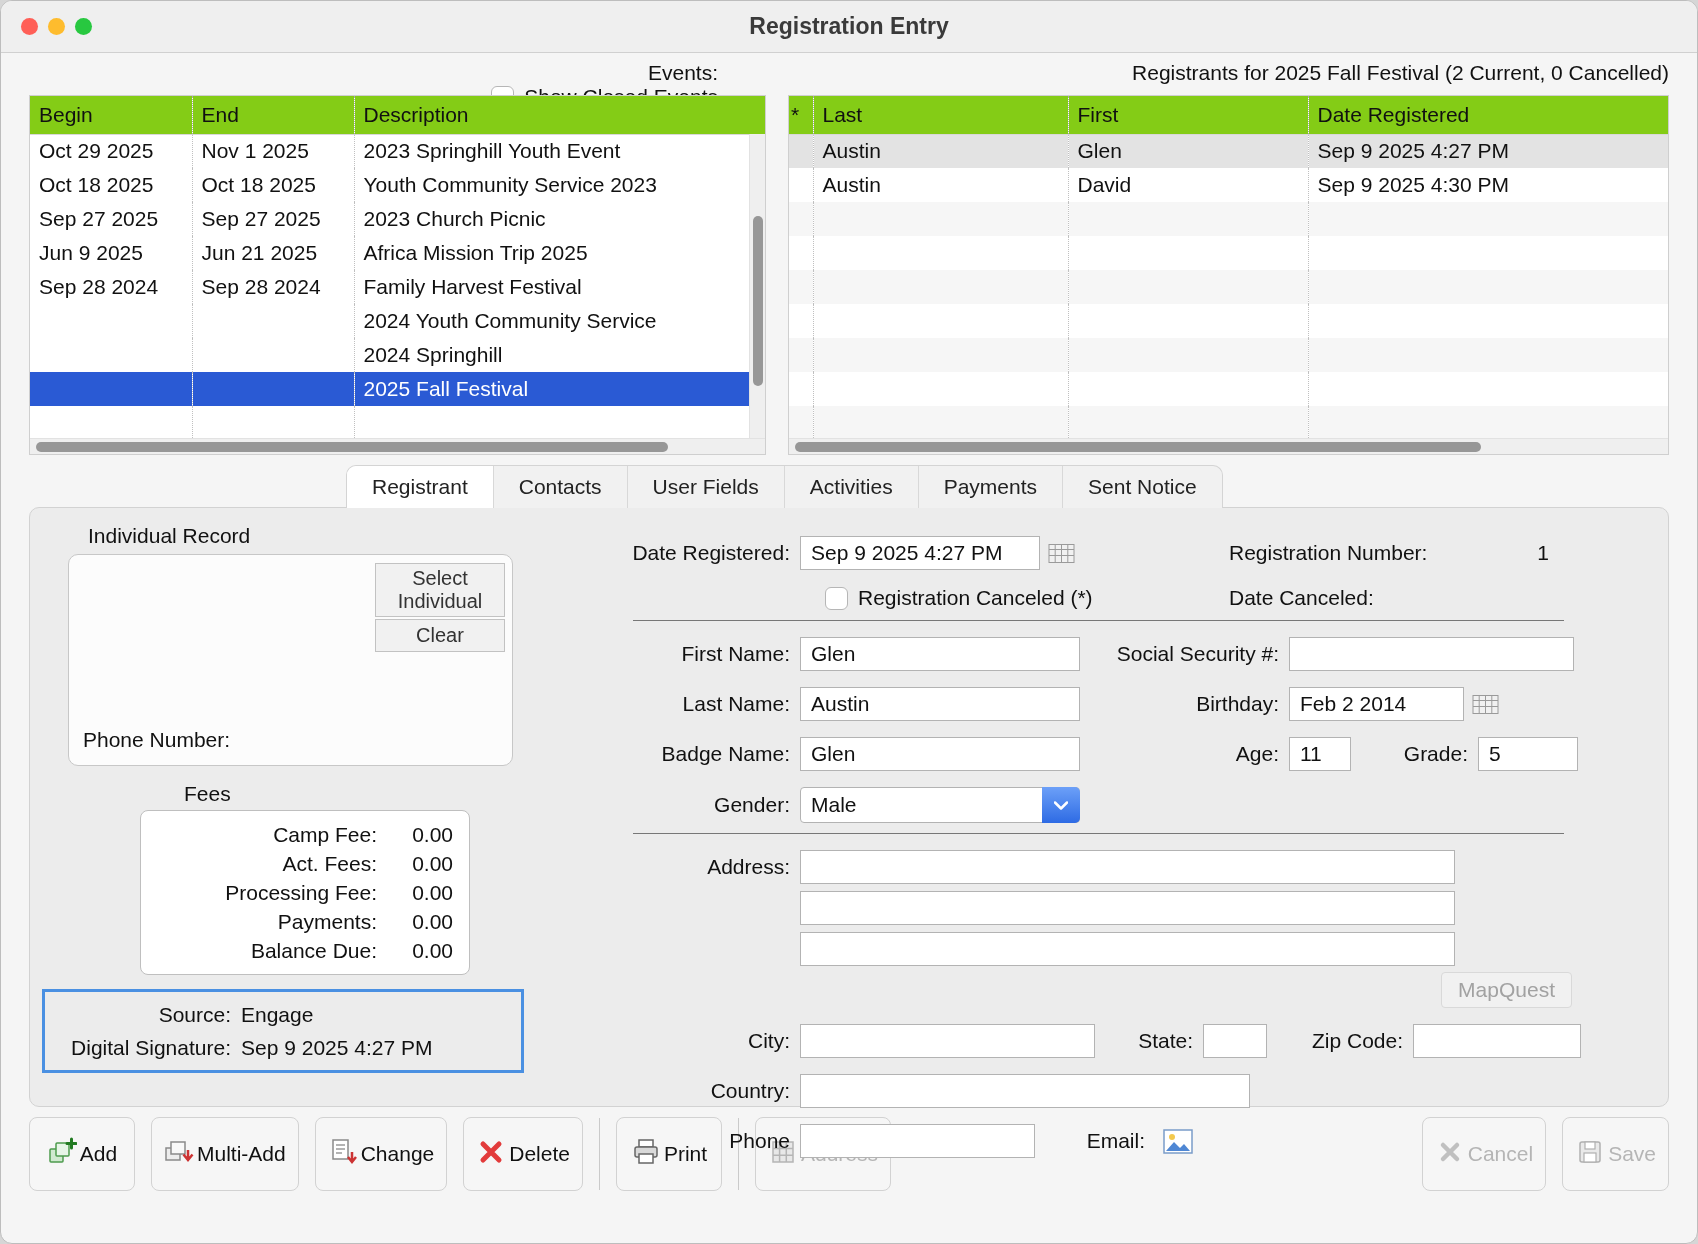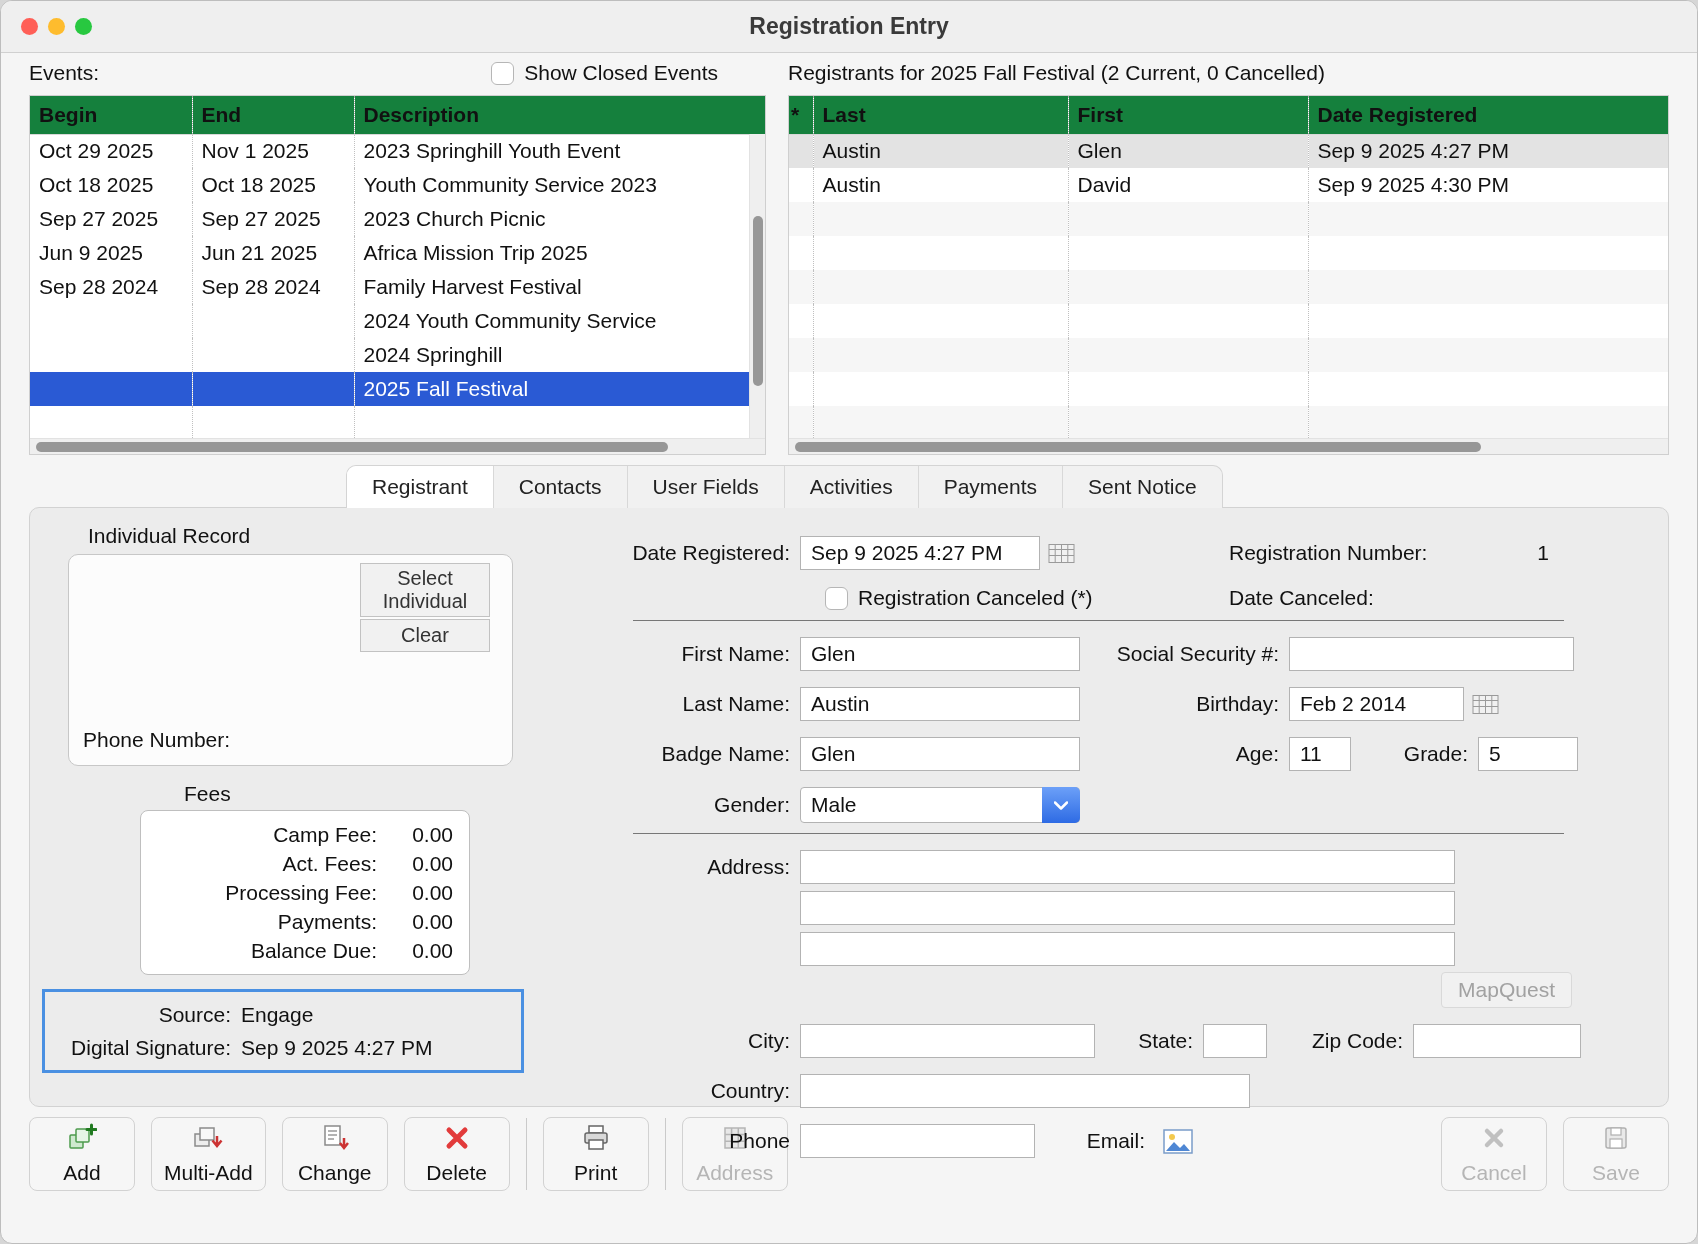--- a/index.html
+++ b/index.html
@@ -17,27 +17,27 @@
   .titlebar{height:52px;background:#efefef;border-bottom:1px solid #d0d0d0;
     display:flex;align-items:center;justify-content:center;position:relative;}
   .title{font-weight:bold;font-size:23px;color:#3a3a3a;}
   .lights{position:absolute;left:20px;top:0;height:100%;display:flex;align-items:center;gap:10px;}
   .light{width:17px;height:17px;border-radius:50%;display:inline-block;}
   .light.red{background:#ff5f57}.light.yellow{background:#febc2e}.light.green{background:#28c840}
   
   .top{display:flex;gap:22px;padding:8px 28px 0;}
   .top-left{width:737px;flex:none;}
   .top-right{flex:1;min-width:0;}
-  .hdr-row{height:34px;display:flex;align-items:flex-start;}
+  .hdr-row{height:34px;display:flex;align-items:flex-end;flex-direction:column;}
   .left-hdr{justify-content:space-between;padding-right:48px;}
   .cbgroup{display:flex;align-items:center;gap:10px;}
   .cb{width:23px;height:23px;border:1.5px solid #b6b6b6;border-radius:6px;background:#fff;display:inline-block;flex:none;}
   .tablebox{position:relative;border:1px solid #cfcfcf;background:#fff;height:360px;overflow:hidden;}
   table.tbl{border-collapse:collapse;width:100%;table-layout:fixed;font-size:21px;}
-  .tbl th{background:#15803d;text-align:left;font-weight:bold;height:38px;padding:0 9px;
+  .tbl th{background:#84cc16;text-align:left;font-weight:normal;height:38px;padding:0 9px;
     border-bottom:1px solid #d8d8d8;border-right:1px dotted #a8a8a8;overflow:hidden;white-space:nowrap;}
   .tbl th:last-child{border-right:none;}
   .tbl td{height:34px;padding:0 9px;border-right:1px dotted #c0c0c0;overflow:hidden;white-space:nowrap;}
   .tbl td:last-child{border-right:none;}
   .ev th:nth-child(1),.ev td:nth-child(1){width:162px;}
   .ev th:nth-child(2),.ev td:nth-child(2){width:162px;}
   .ev tr.sel td{background:#2a5ad4;color:#fff;}
   .reg th:nth-child(1),.reg td:nth-child(1){width:24px;padding:0 2px;}
   .reg th:nth-child(2),.reg td:nth-child(2){width:255px;}
   .reg th:nth-child(3),.reg td:nth-child(3){width:240px;}
@@ -54,21 +54,21 @@
   .tab{padding:9px 25px;border-right:1px solid #d8d8d8;cursor:default;color:#222;}
   .tab:last-child{border-right:none;}
   .tab.active{background:#fff;}
   
   .panel{margin:0 28px;background:#ececec;border:1px solid #d2d2d2;border-radius:10px;
     height:600px;display:flex;padding:12px 24px 0 14px;position:relative;}
   .leftcol{width:505px;flex:none;}
   .rightcol{flex:1;min-width:0;padding-left:26px;}
   .ind-label{margin:4px 0 6px 44px;}
   .indbox{margin-left:24px;width:445px;height:212px;background:#fcfcfc;border:1px solid #c7c7c7;border-radius:10px;position:relative;}
-  .btns{position:absolute;top:8px;right:22px;width:130px;display:flex;flex-direction:column;gap:2px;}
+  .btns{position:absolute;top:8px;right:7px;width:130px;display:flex;flex-direction:column;gap:2px;}
   .small-btn{font:inherit;font-size:20px;color:#333;background:#f1f1f1;border:1px solid #c2c2c2;width:100%;}
   .btn-sel{height:54px;line-height:1.15;}
   .btn-clear{height:33px;}
   .phone-label{position:absolute;left:14px;bottom:13px;}
   .fees-label{margin:16px 0 4px 140px;}
   .feesbox{margin-left:96px;width:330px;background:#fff;border:1px solid #bfbfbf;border-radius:8px;padding:9px 16px;}
   .feerow{display:flex;height:29px;align-items:center;}
   .feerow .fl{flex:1;text-align:right;padding-right:14px;}
   .feerow .fv{width:62px;text-align:right;}
   .bluebox{margin:14px 0 0 -2px;width:482px;border:3px solid #4a90e2;padding:6px 8px;background:#ececec;}
@@ -98,21 +98,21 @@
     background:linear-gradient(#6ca0f8,#2e6be4);display:flex;align-items:center;justify-content:center;}
   .mq-row{justify-content:flex-end;padding-right:72px;margin:0 0 4px;}
   .mq-btn{font:inherit;color:#a2a2a2;background:#f1f1f1;border:1px solid #d9d9d9;border-radius:4px;padding:5px 16px;}
   .addr-row{align-items:flex-start;}
   .addr-row .lab1{padding-top:5px;}
   .addr-stack{display:flex;flex-direction:column;gap:7px;}
   .emailicon{margin-left:8px;display:inline-flex;flex:none;}
   
   .toolbar{display:flex;align-items:center;gap:16px;padding:10px 28px 0;}
   .tbtn{min-width:106px;height:74px;padding:0 12px;background:#f6f6f6;border:1px solid #d2d2d2;border-radius:8px;
-    display:flex;flex-direction:column;align-items:center;justify-content:center;gap:3px;font:inherit;color:#111;}
+    display:flex;flex-direction:row;align-items:center;justify-content:center;gap:3px;font:inherit;color:#111;}
   .tbtn.disabled{color:#b5b5b5;}
   .tsep{width:1px;height:72px;background:#cacaca;flex:none;}
   .tspacer{flex:1;}
 </style>
 </head>
 <body>
 
 <div class="window">
 
   <div class="titlebar">

